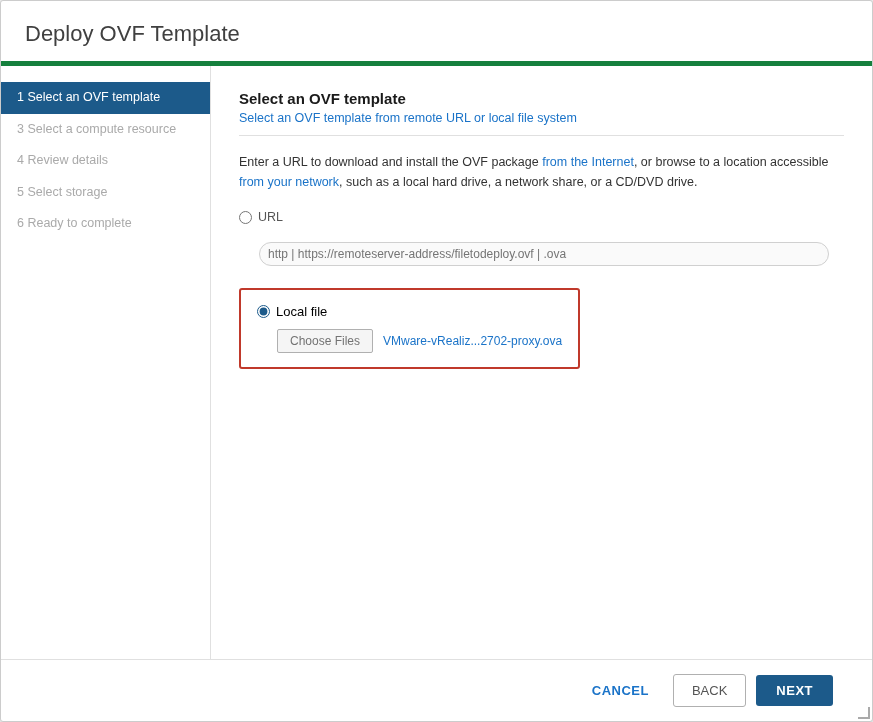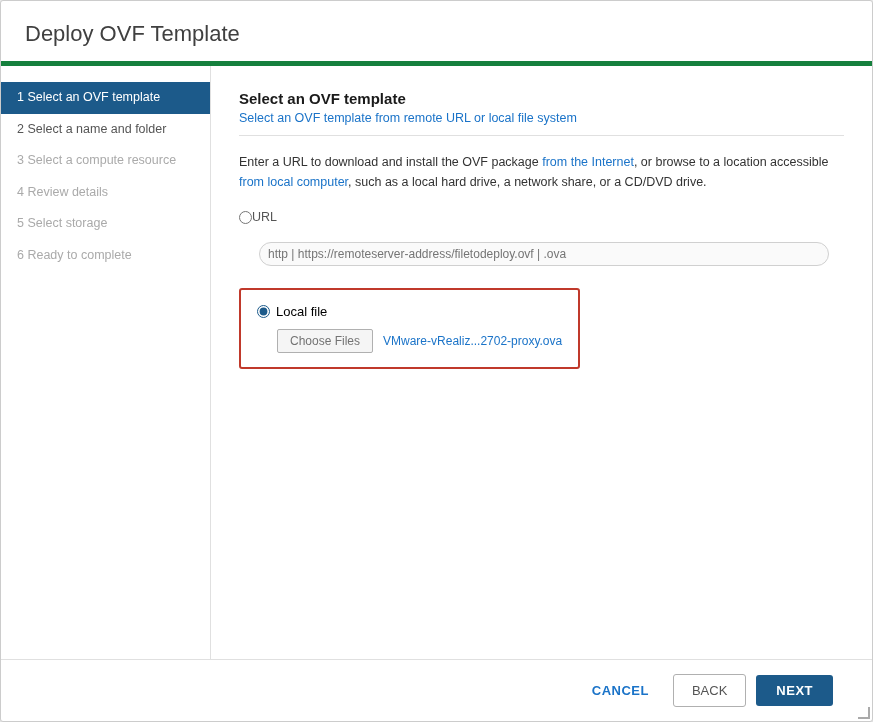--- a/index.html
+++ b/index.html
@@ -84,20 +84,21 @@
       color: #1a73c8;
     }
     .radio-group {
       display: flex;
       flex-direction: column;
       gap: 12px;
     }
     .radio-option {
       display: flex;
       align-items: center;
+      gap: 6px;
       font-size: 12.5px;
       color: #555;
     }
     .url-input-container {
       margin-left: 20px;
       margin-top: 6px;
     }
     .url-input {
       width: 570px;
       padding: 4px 8px;
@@ -198,43 +199,40 @@
 
 <div class="dialog">
   <div class="dialog-title">Deploy OVF Template</div>
 
   <div class="dialog-body">
 
     <div class="sidebar">
       <div class="sidebar-item active">
         <span>1 Select an OVF template</span>
       </div>
-      <div class="sidebar-item">
-        <span>2 Select a name and folder</span>
-      </div>
       <div class="sidebar-item inactive">
         <span>3 Select a compute resource</span>
       </div>
       <div class="sidebar-item inactive">
         <span>4 Review details</span>
       </div>
       <div class="sidebar-item inactive">
         <span>5 Select storage</span>
       </div>
       <div class="sidebar-item inactive">
         <span>6 Ready to complete</span>
       </div>
     </div>
 
     <div class="main-content">
       <div class="section-title">Select an OVF template</div>
       <div class="section-subtitle">Select an OVF template from remote URL or local file system</div>
 
       <div class="description-text">
-        Enter a URL to download and install the OVF package <span class="link">from the Internet</span>, or browse to a location accessible <span class="link">from local computer</span>, such as a local hard drive, a network share, or a CD/DVD drive.
+        Enter a URL to download and install the OVF package <span class="link">from the Internet</span>, or browse to a location accessible <span class="link">from your network</span>, such as a local hard drive, a network share, or a CD/DVD drive.
       </div>
 
       <div class="radio-group">
         <div class="radio-option">
           <input type="radio" name="source-type" id="url-radio" style="">
           <label for="url-radio">URL</label>
         </div>
         <div class="url-input-container">
           <input type="text" class="url-input" placeholder="http | https://remoteserver-address/filetodeploy.ovf | .ova" style="">
         </div>

